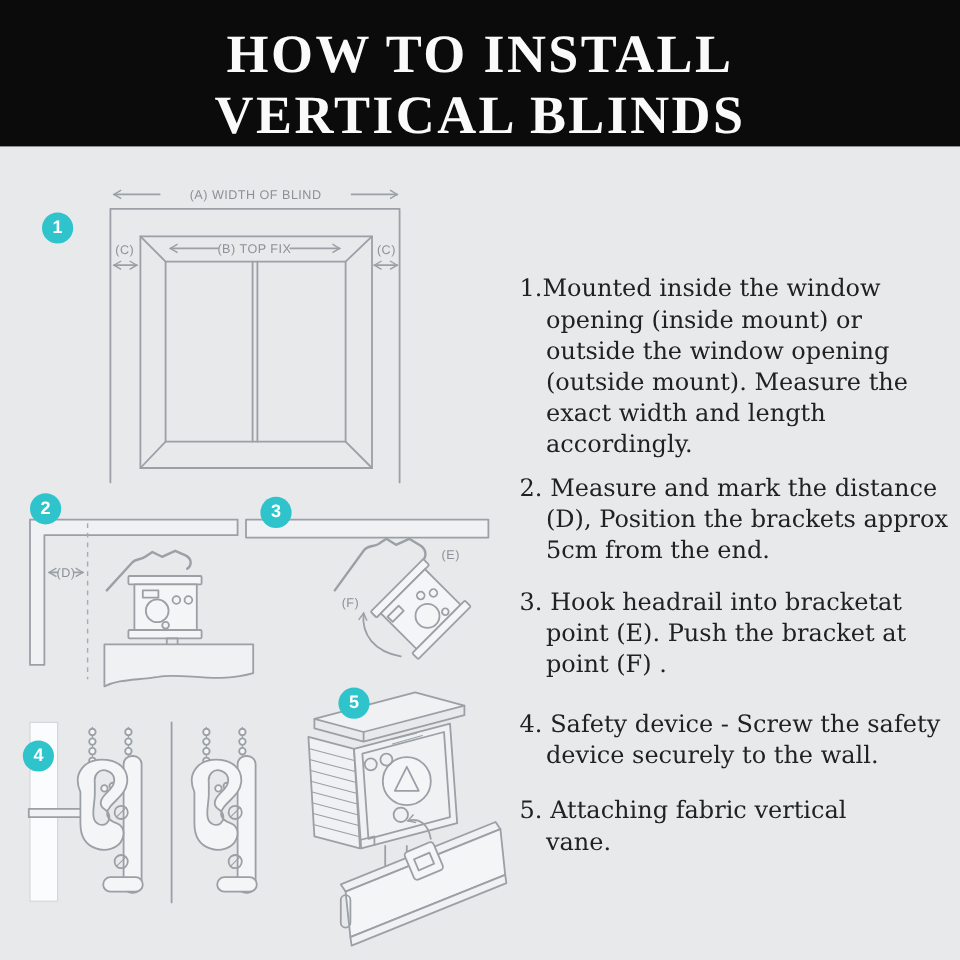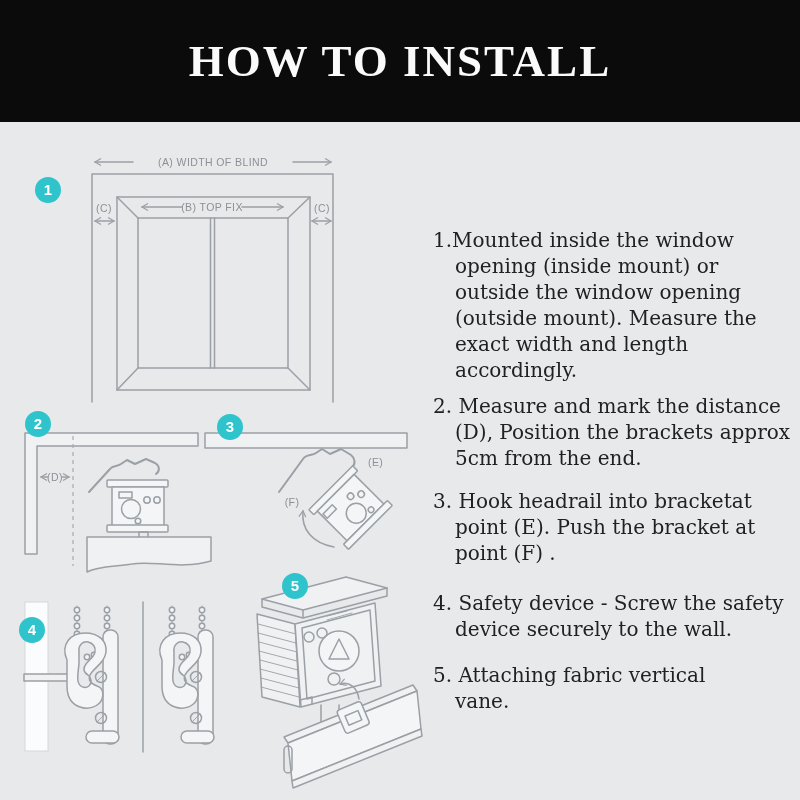--- a/index.html
+++ b/index.html
@@ -1,21 +1,21 @@
 <!DOCTYPE html>
 <html><head>
 <meta charset="utf-8">
 <style>
   html,body{margin:0;padding:0;}
   body{width:800px;height:800px;position:relative;overflow:hidden;
        background:#e8e9eb;font-family:"Liberation Sans",sans-serif;}
 
   
   .banner{position:absolute;left:0;top:0;width:800px;height:122px;background:#0b0b0c;
-          display:flex;flex-direction:column;align-items:center;justify-content:center;}
+          display:flex;flex-direction:column;align-items:center;justify-content:flex-end;}
   .banner .t{font-family:"Liberation Serif",serif;font-weight:bold;color:#fafafa;
              font-size:45px;line-height:51px;letter-spacing:2px;white-space:nowrap;}
 
   
   .badge{position:absolute;width:26px;height:26px;border-radius:50%;background:#2fc4cb;
          color:#fff;font:bold 15px/26px "Liberation Sans",sans-serif;text-align:center;z-index:3;}
   .b1{left:35px;top:177px;} .b2{left:25px;top:411px;} .b3{left:217px;top:414px;}
   .b4{left:19px;top:617px;} .b5{left:282px;top:573px;}
 
   
@@ -32,20 +32,21 @@
   .fillA{fill:#f0f1f2;} .fillB{fill:#f4f5f6;} .nofill{fill:none;}
   .dashed{stroke:#a7acb0;stroke-width:1.2;fill:none;stroke-dasharray:4 4;}
   .lbl{fill:#8b9196;font-family:"Liberation Sans",sans-serif;font-size:10.5px;letter-spacing:0.4px;}
   .wall{fill:#fbfcfd;stroke:#d5d8da;stroke-width:1;}
 </style>
 </head>
 <body>
 
 <div class="banner">
   <div class="t">HOW TO INSTALL</div>
+  <div class="t">VERTICAL BLINDS</div>
 </div>
 
 <svg class="draw" width="800" height="800" viewBox="0 0 800 800">
   <defs>
     <marker id="ah" markerWidth="9" markerHeight="9" refX="7" refY="4.5" orient="auto-start-reverse" markerUnits="userSpaceOnUse">
       <path d="M1,1 L7,4.5 L1,8" fill="none" stroke="#9aa0a6" stroke-width="1.2"></path>
     </marker>
 
     <g id="sdev">
       <path class="ln thin" d="M77,606 V640"></path>

